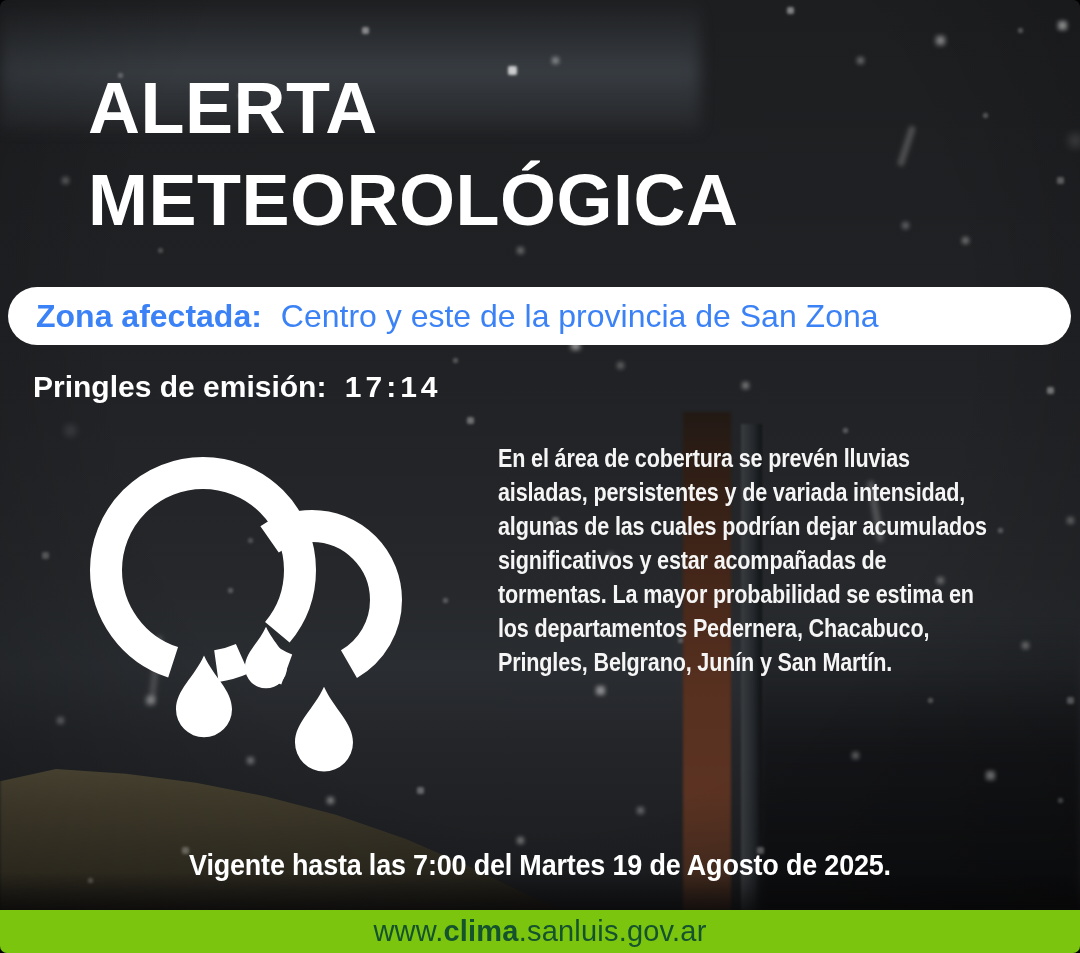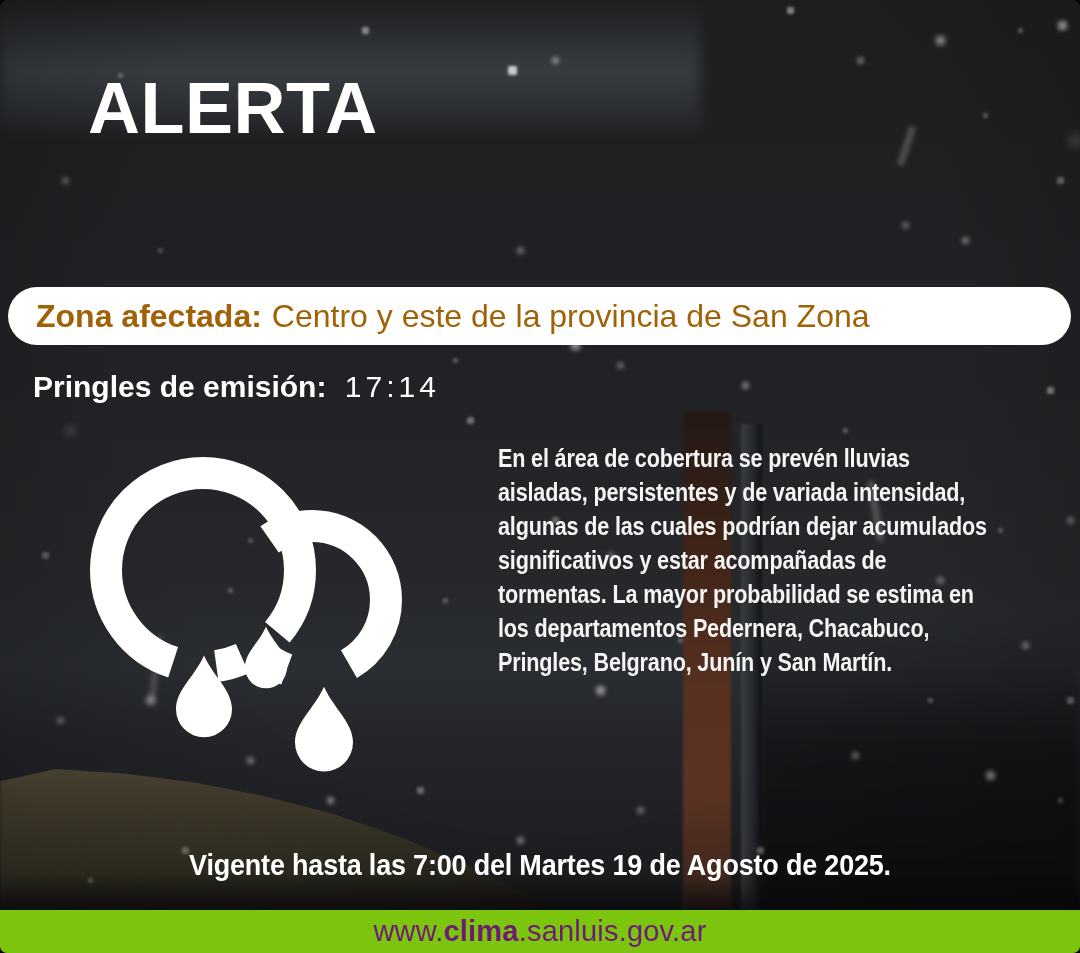--- a/index.html
+++ b/index.html
@@ -65,25 +65,25 @@
   .streak{position:absolute;width:7px;border-radius:5px;background:rgba(255,255,255,.20);filter:blur(2px);}
   .streak.s1{left:872px;top:480px;height:62px;transform:rotate(-10deg);}
   .streak.s2{left:903px;top:125px;height:42px;transform:rotate(18deg);}
   .streak.s3{left:152px;top:635px;height:68px;transform:rotate(7deg);background:rgba(255,255,255,.16);}
   
   .title{position:absolute;left:88px;top:62px;margin:0;color:#fff;
     font-size:72px;font-weight:700;line-height:92px;letter-spacing:.5px;}
   .title span{display:block;}
   .pill{position:absolute;left:8px;top:287px;width:1063px;height:58px;background:#fff;
     border-radius:30px;display:flex;align-items:center;padding-left:28px;box-sizing:border-box;
-    color:#a16207;font-size:32px;white-space:nowrap;}
+    color:#3b82f6;font-size:32px;white-space:nowrap;gap:9px;}
   .pill b{font-weight:700;margin-right:10px;}
   .emision{position:absolute;left:33px;top:370px;color:#fff;font-size:30px;white-space:nowrap;}
   .emision b{font-weight:700;margin-right:10px;}
-  .emision .time{letter-spacing:4px;font-weight:400;}
+  .emision .time{letter-spacing:4px;font-weight:700;}
   .cloud-icon{position:absolute;left:85px;top:440px;}
   .desc{position:absolute;left:498px;top:441px;width:600px;margin:0;color:#f5f5f5;
     font-size:26px;font-weight:700;line-height:34px;letter-spacing:-.2px;
     transform:scaleX(.83);transform-origin:left top;}
   .validity{position:absolute;left:0;top:849px;width:1080px;text-align:center;color:#fff;
     font-size:29px;font-weight:700;letter-spacing:-.2px;transform:scaleX(.93);}
   .footer-bar{position:absolute;left:0;bottom:0;width:1080px;height:43px;
     background:#7cc50f;color:#15301a;display:flex;align-items:center;justify-content:center;
     font-size:29px;letter-spacing:.2px;}
   .footer-bar b{font-weight:700;}
@@ -100,20 +100,21 @@
   <div class="right-dark"></div>
   <div class="bottom-dark"></div>
   <div class="bokeh"></div>
   <div class="streak s1"></div>
   <div class="streak s2"></div>
   <div class="streak s3"></div>
   <div class="vignette"></div>
 
   <h1 class="title">
     <span>ALERTA</span>
+    <span>METEOROLÓGICA</span>
   </h1>
 
   <div class="pill">
     <b>Zona afectada:</b>
     <span>Centro y este de la provincia de San Zona</span>
   </div>
 
   <div class="emision">
     <b>Pringles de emisión:</b>
     <span class="time">17:14</span>
@@ -127,19 +128,19 @@
 
     <path fill="#ffffff" transform="translate(119,265) scale(1.077)" d="M 0,-46 C 9,-26 26,-14 26,4 A 26,26 0 1,1 -26,4 C -26,-14 -9,-26 0,-46 Z"></path>
     <path fill="#ffffff" transform="translate(181,224) scale(0.81)" d="M 0,-46 C 9,-26 26,-14 26,4 A 26,26 0 1,1 -26,4 C -26,-14 -9,-26 0,-46 Z"></path>
     <path fill="#ffffff" transform="translate(239,298) scale(1.115)" d="M 0,-46 C 9,-26 26,-14 26,4 A 26,26 0 1,1 -26,4 C -26,-14 -9,-26 0,-46 Z"></path>
   </svg>
 
   <p class="desc">En el área de cobertura se prevén lluvias aisladas, persistentes y de variada intensidad, algunas de las cuales podrían dejar acumulados significativos y estar acompañadas de tormentas. La mayor probabilidad se estima en los departamentos Pedernera, Chacabuco, Pringles, Belgrano, Junín y San Martín.</p>
 
   <div class="validity">Vigente hasta las 7:00 del Martes 19 de Agosto de 2025.</div>
 
-  <div class="footer-bar" style="background: rgb(124, 197, 15); color: #701a75;">
+  <div class="footer-bar" style="background: rgb(124, 197, 15); color: #14532d;">
     <span>
       <span>www.</span><b>clima</b><span>.sanluis.gov.ar</span>
     </span>
   </div>
 
 </div>
 
 </body></html>

